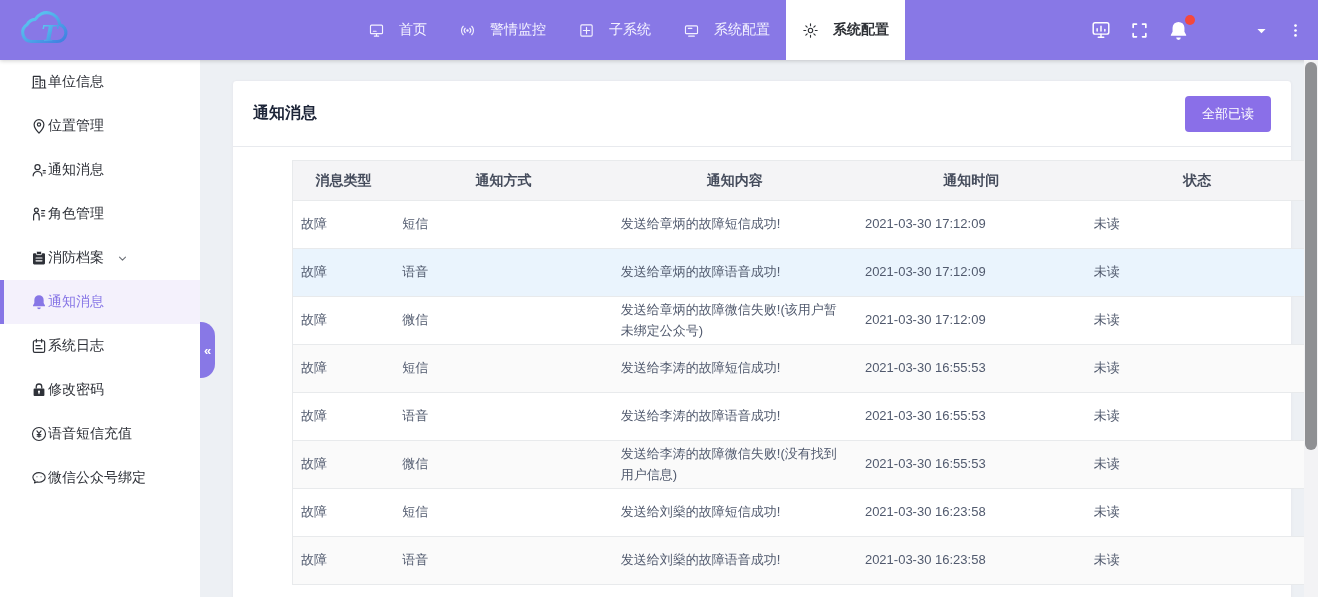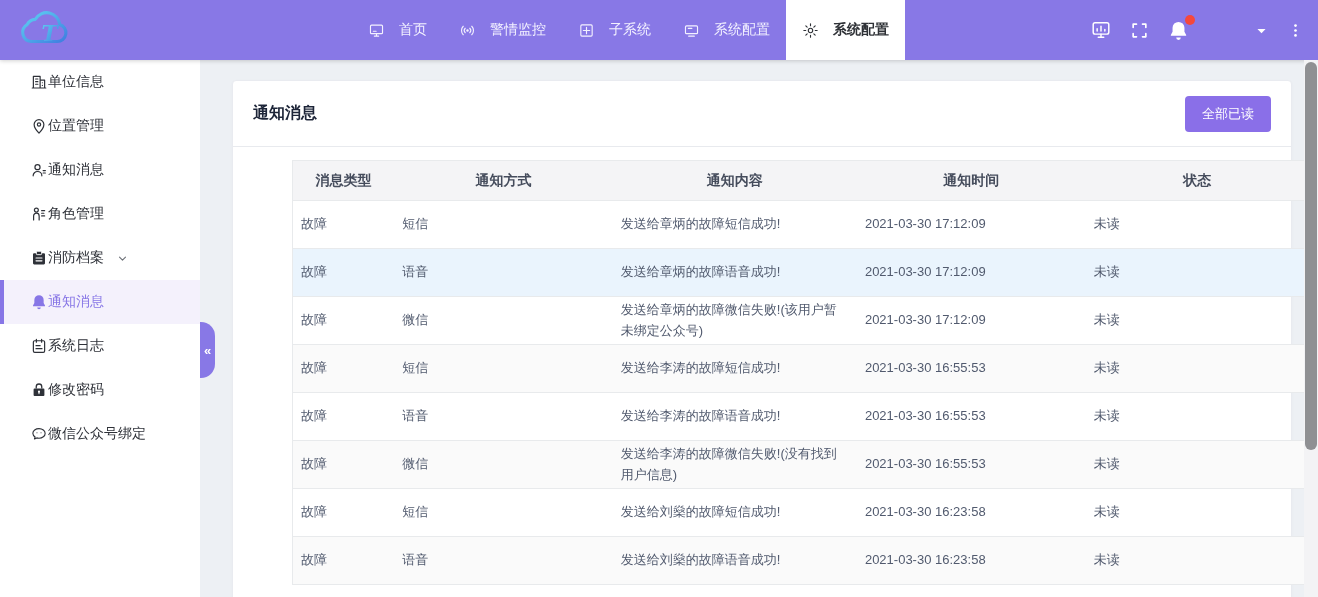--- a/index.html
+++ b/index.html
@@ -266,20 +266,29 @@
     <div class="side-item">
       <span class="icon i18">
         <svg viewBox="0 0 24 24" fill="currentColor" stroke="none">
           <path d="M6 10h12a1.2 1.2 0 0 1 1.2 1.2v7.6A1.2 1.2 0 0 1 18 20H6a1.2 1.2 0 0 1-1.2-1.2v-7.6A1.2 1.2 0 0 1 6 10z"></path>
           <path d="M8.3 10V7.7a3.7 3.7 0 0 1 7.4 0V10" fill="none" stroke="currentColor" stroke-width="1.7"></path>
           <circle cx="12" cy="14.2" r="1.4" fill="#fff"></circle>
           <path d="M12 14.5v2.5" stroke="#fff" stroke-width="1.3" stroke-linecap="round"></path>
         </svg>
       </span>
       <span>修改密码</span>
+    </div>
+    <div class="side-item">
+      <span class="icon i18">
+        <svg viewBox="0 0 24 24" fill="none" stroke="currentColor" stroke-width="1.5" stroke-linecap="round">
+          <circle cx="12" cy="12" r="8.7"></circle>
+          <path d="M9.2 7.8l2.8 3.6 2.8-3.6M12 11.4v4.8M9.6 12.9h4.8M9.6 15h4.8"></path>
+        </svg>
+      </span>
+      <span>语音短信充值</span>
     </div>
     <div class="side-item">
       <span class="icon i18">
         <svg viewBox="0 0 24 24" fill="none" stroke="currentColor" stroke-width="1.5" stroke-linejoin="round">
           <path d="M12 4.8c-4.5 0-8.2 2.8-8.2 6.3 0 2 1.2 3.8 3 4.9l-.8 2.7 3.1-1.5c.9.3 1.9.4 2.9.4 4.5 0 8.2-2.8 8.2-6.4S16.5 4.8 12 4.8z"></path>
           <circle cx="9.3" cy="10.3" r=".7" fill="currentColor" stroke="none"></circle>
           <circle cx="14.7" cy="10.3" r=".7" fill="currentColor" stroke="none"></circle>
         </svg>
       </span>
       <span>微信公众号绑定</span>

